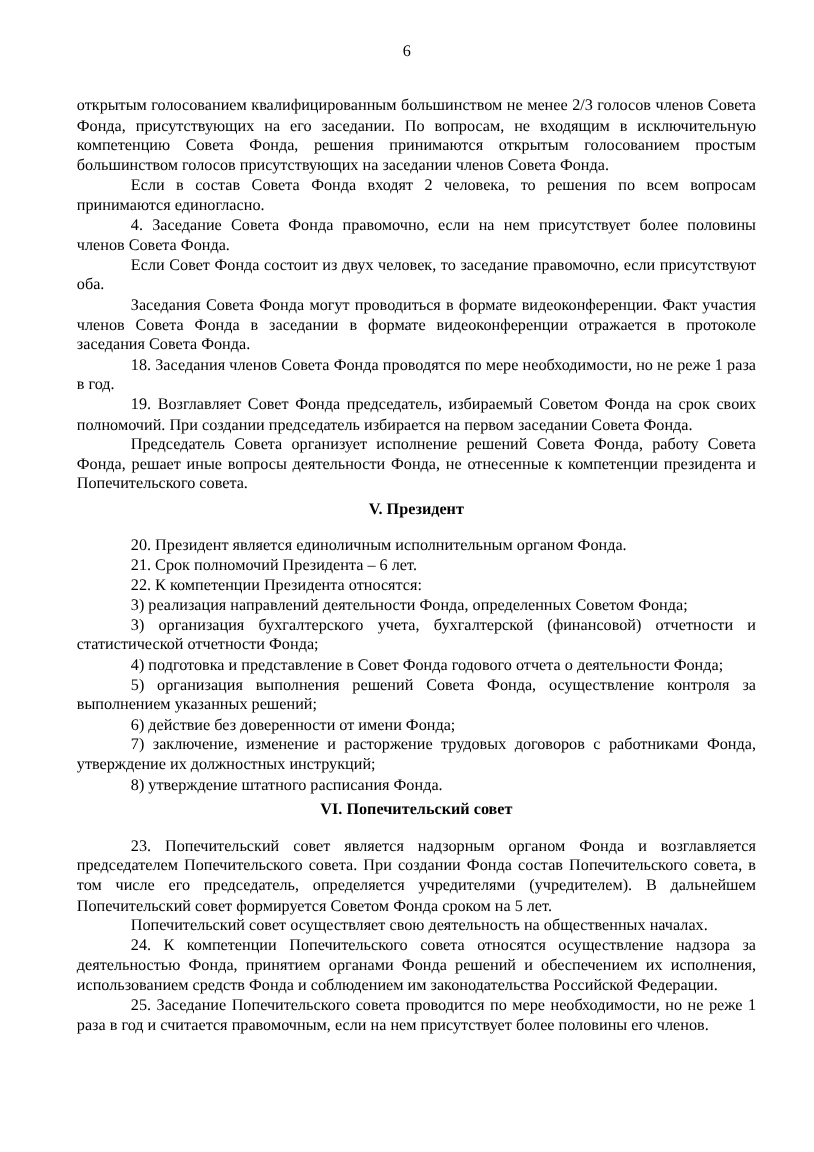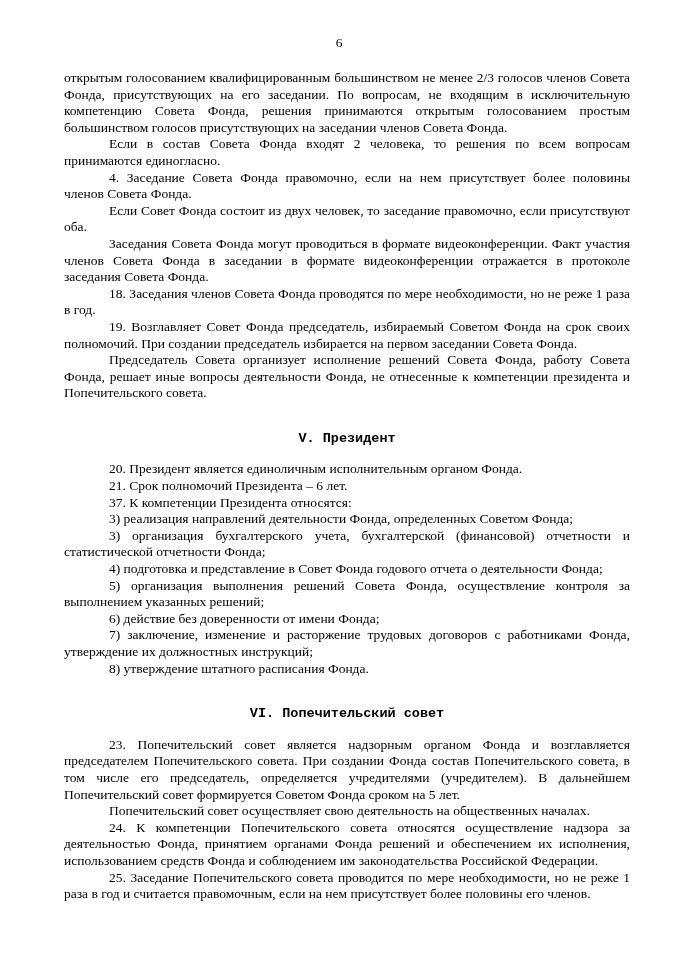--- a/index.html
+++ b/index.html
@@ -20,62 +20,61 @@
     position: absolute;
     top: 35px;
     left: 0;
     right: 0;
     text-align: center;
     font-size: 13.5px;
     line-height: 16.6px;
   }
   .document-body {
     position: absolute;
-    top: 70px;
+    top: 80px;
     left: 64px;
     width: 566px;
     font-size: 13.5px;
     line-height: 16.6px;
     text-align: justify;
   }
   .para {
     margin: 0;
     padding: 0;
   }
   .para.indent {
     text-indent: 45px;
   }
   .heading {
     font-size: 13.5px;
     line-height: 16.6px;
     font-weight: bold;
     text-align: center;
     text-indent: 0;
-    margin: 29px 0 14px 0;
-    font-family: Liberation Mono, monospace;
+    margin: 4px 0 14px 0;
   }
 </style>
 </head>
 <body>
 
 <div class="page">
   <div class="page-number">6</div>
   <div class="document-body">
       <p class="para">открытым голосованием квалифицированным большинством не менее 2/3 голосов членов Совета Фонда, присутствующих на его заседании. По вопросам, не входящим в исключительную компетенцию Совета Фонда, решения принимаются открытым голосованием простым большинством голосов присутствующих на заседании членов Совета Фонда.</p>
       <p class="para indent">Если в состав Совета Фонда входят 2 человека, то решения по всем вопросам принимаются единогласно.</p>
       <p class="para indent">4. Заседание Совета Фонда правомочно, если на нем присутствует более половины членов Совета Фонда.</p>
       <p class="para indent">Если Совет Фонда состоит из двух человек, то заседание правомочно, если присутствуют оба.</p>
       <p class="para indent">Заседания Совета Фонда могут проводиться в формате видеоконференции. Факт участия членов Совета Фонда в заседании в формате видеоконференции отражается в протоколе заседания Совета Фонда.</p>
       <p class="para indent">18. Заседания членов Совета Фонда проводятся по мере необходимости, но не реже 1 раза в год.</p>
       <p class="para indent">19. Возглавляет Совет Фонда председатель, избираемый Советом Фонда на срок своих полномочий. При создании председатель избирается на первом заседании Совета Фонда.</p>
       <p class="para indent">Председатель Совета организует исполнение решений Совета Фонда, работу Совета Фонда, решает иные вопросы деятельности Фонда, не отнесенные к компетенции президента и Попечительского совета.</p>
       <h2 class="heading">V. Президент</h2>
       <p class="para indent">20. Президент является единоличным исполнительным органом Фонда.</p>
       <p class="para indent">21. Срок полномочий Президента – 6 лет.</p>
-      <p class="para indent">37. К компетенции Президента относятся:</p>
+      <p class="para indent">22. К компетенции Президента относятся:</p>
       <p class="para indent">3) реализация направлений деятельности Фонда, определенных Советом Фонда;</p>
       <p class="para indent">3) организация бухгалтерского учета, бухгалтерской (финансовой) отчетности и статистической отчетности Фонда;</p>
       <p class="para indent">4) подготовка и представление в Совет Фонда годового отчета о деятельности Фонда;</p>
       <p class="para indent">5) организация выполнения решений Совета Фонда, осуществление контроля за выполнением указанных решений;</p>
       <p class="para indent">6) действие без доверенности от имени Фонда;</p>
       <p class="para indent">7) заключение, изменение и расторжение трудовых договоров с работниками Фонда, утверждение их должностных инструкций;</p>
       <p class="para indent">8) утверждение штатного расписания Фонда.</p>
       <h2 class="heading">VI. Попечительский совет</h2>
       <p class="para indent">23. Попечительский совет является надзорным органом Фонда и возглавляется председателем Попечительского совета. При создании Фонда состав Попечительского совета, в том числе его председатель, определяется учредителями (учредителем). В дальнейшем Попечительский совет формируется Советом Фонда сроком на 5 лет.</p>
       <p class="para indent">Попечительский совет осуществляет свою деятельность на общественных началах.</p>

